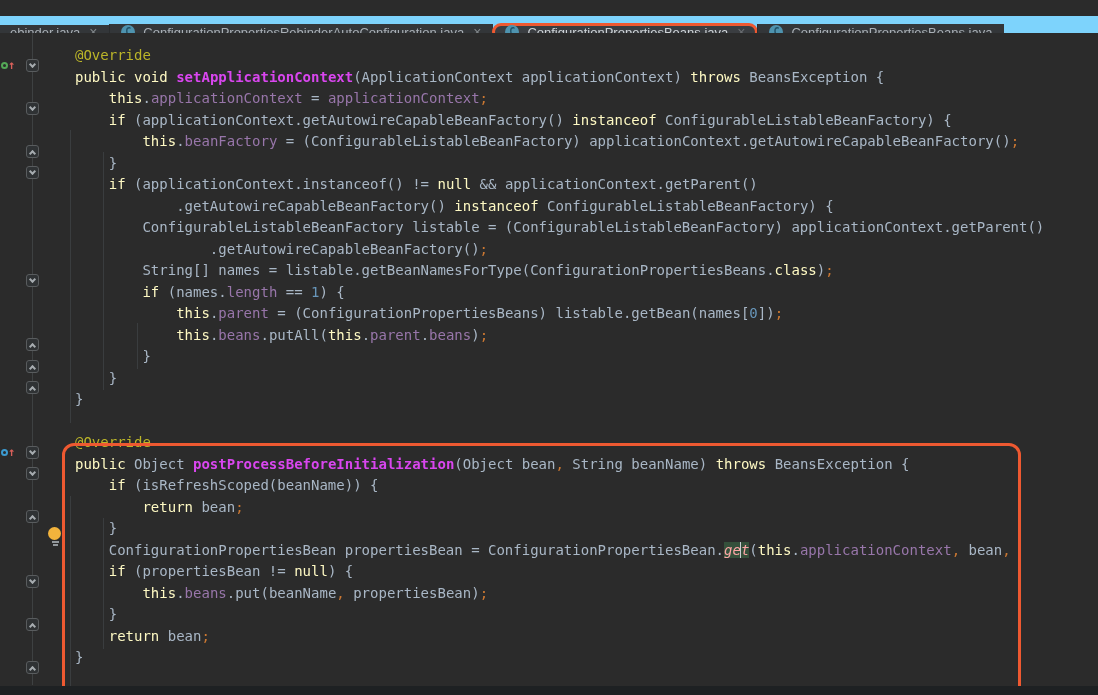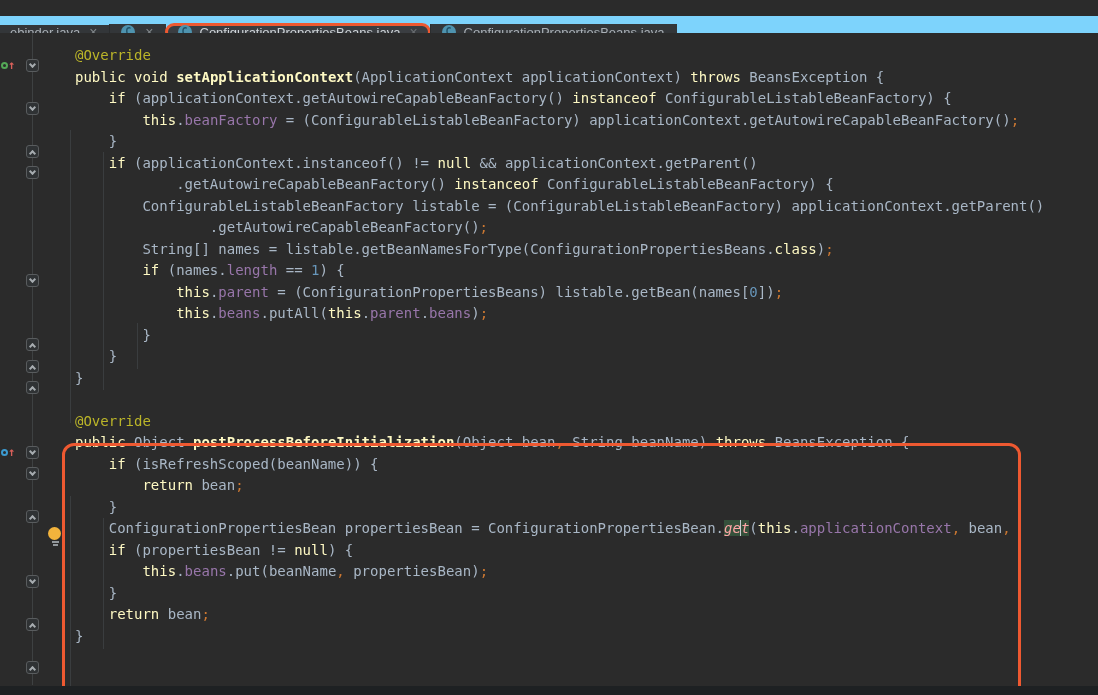--- a/index.html
+++ b/index.html
@@ -37,21 +37,21 @@
             background:#2B2B2B; overflow:hidden; }
   #fold-line { position:absolute; left:32px; top:0; width:1px; height:652px; background:#3E4142; }
   .iguide { position:absolute; width:1px; background:#3A3D3F; }
 
   #code { position:absolute; left:75px; top:12px;
           font-family:"DejaVu Sans Mono", monospace; font-size:14px; }
   .code-line { height:21.5px; line-height:21.5px; white-space:pre; }
   .t-p { color:#A9B7C6; }
   .t-k { color:#fef9c3; }
   .t-a { color:#BBB529; }
-  .t-d { color:#fef9c3; font-weight:bold; }
+  .t-d { color:#d946ef; font-weight:bold; }
   .t-f { color:#9876AA; }
   .t-n { color:#6897BB; }
   .t-s { color:#CC7832; }
   .t-g { color:#fca5a5; font-style:italic; background:#35503B; }
   .caret { display:inline-block; width:2px; height:16px; background:#C9CDD1;
            vertical-align:-3px; margin:0 -1px; }
 
   
   .fold { position:absolute; left:26px; width:13px; height:13px; background:#2F3234;
           border:1px solid #595C5E; border-radius:3px; }
@@ -81,20 +81,21 @@
   <div id="tabbar">
       <div class="tab">
         <span>ebinder.java</span>
         <span class="tab-close">×</span>
       </div>
       <div class="tab">
         <span class="class-icon">
           <span class="ci-circle">C</span>
           <span class="ci-mark"></span>
         </span>
+        <span>ConfigurationPropertiesRebinderAutoConfiguration.java</span>
         <span class="tab-close">×</span>
       </div>
       <div class="tab active annotated">
         <span class="class-icon">
           <span class="ci-circle">C</span>
           <span class="ci-mark"></span>
         </span>
         <span>ConfigurationPropertiesBeans.java</span>
         <span class="tab-close">×</span>
       </div>
@@ -114,20 +115,21 @@
     <div id="guides">
         <div class="iguide" style="left: 70px; top: 97px; height: 293px;"></div>
         <div class="iguide" style="left: 103px; top: 119px; height: 238px;"></div>
         <div class="iguide" style="left: 137px; top: 290px; height: 46px;"></div>
         <div class="iguide" style="left: 70px; top: 463px; height: 205px;"></div>
         <div class="iguide" style="left: 103px; top: 485px; height: 131px;"></div>
       </div>
     <div id="code">
         <div class="code-line"><span class="t-a">@Override</span></div>
         <div class="code-line"><span class="t-k">public</span><span class="t-p"> </span><span class="t-k">void</span><span class="t-p"> </span><span class="t-d">setApplicationContext</span><span class="t-p">(ApplicationContext applicationContext) </span><span class="t-k">throws</span><span class="t-p"> BeansException {</span></div>
+        <div class="code-line"><span class="t-p">    </span><span class="t-k">this</span><span class="t-p">.</span><span class="t-f">applicationContext</span><span class="t-p"> = </span><span class="t-f">applicationContext</span><span class="t-s">;</span></div>
         <div class="code-line"><span class="t-p">    </span><span class="t-k">if</span><span class="t-p"> (applicationContext.getAutowireCapableBeanFactory() </span><span class="t-k">instanceof</span><span class="t-p"> ConfigurableListableBeanFactory) {</span></div>
         <div class="code-line"><span class="t-p">        </span><span class="t-k">this</span><span class="t-p">.</span><span class="t-f">beanFactory</span><span class="t-p"> = (ConfigurableListableBeanFactory) applicationContext.getAutowireCapableBeanFactory()</span><span class="t-s">;</span></div>
         <div class="code-line"><span class="t-p">    }</span></div>
         <div class="code-line"><span class="t-p">    </span><span class="t-k">if</span><span class="t-p"> (applicationContext.instanceof() != </span><span class="t-k">null</span><span class="t-p"> &amp;&amp; applicationContext.getParent()</span></div>
         <div class="code-line"><span class="t-p">            .getAutowireCapableBeanFactory() </span><span class="t-k">instanceof</span><span class="t-p"> ConfigurableListableBeanFactory) {</span></div>
         <div class="code-line"><span class="t-p">        ConfigurableListableBeanFactory listable = (ConfigurableListableBeanFactory) applicationContext.getParent()</span></div>
         <div class="code-line"><span class="t-p">                .getAutowireCapableBeanFactory()</span><span class="t-s">;</span></div>
         <div class="code-line"><span class="t-p">        String[] names = listable.getBeanNamesForType(ConfigurationPropertiesBeans.</span><span class="t-k">class</span><span class="t-p">)</span><span class="t-s">;</span></div>
         <div class="code-line"><span class="t-p">        </span><span class="t-k">if</span><span class="t-p"> (names.</span><span class="t-f">length</span><span class="t-p"> == </span><span class="t-n">1</span><span class="t-p">) {</span></div>
         <div class="code-line"><span class="t-p">            </span><span class="t-k">this</span><span class="t-p">.</span><span class="t-f">parent</span><span class="t-p"> = (ConfigurationPropertiesBeans) listable.getBean(names[</span><span class="t-n">0</span><span class="t-p">])</span><span class="t-s">;</span></div>

